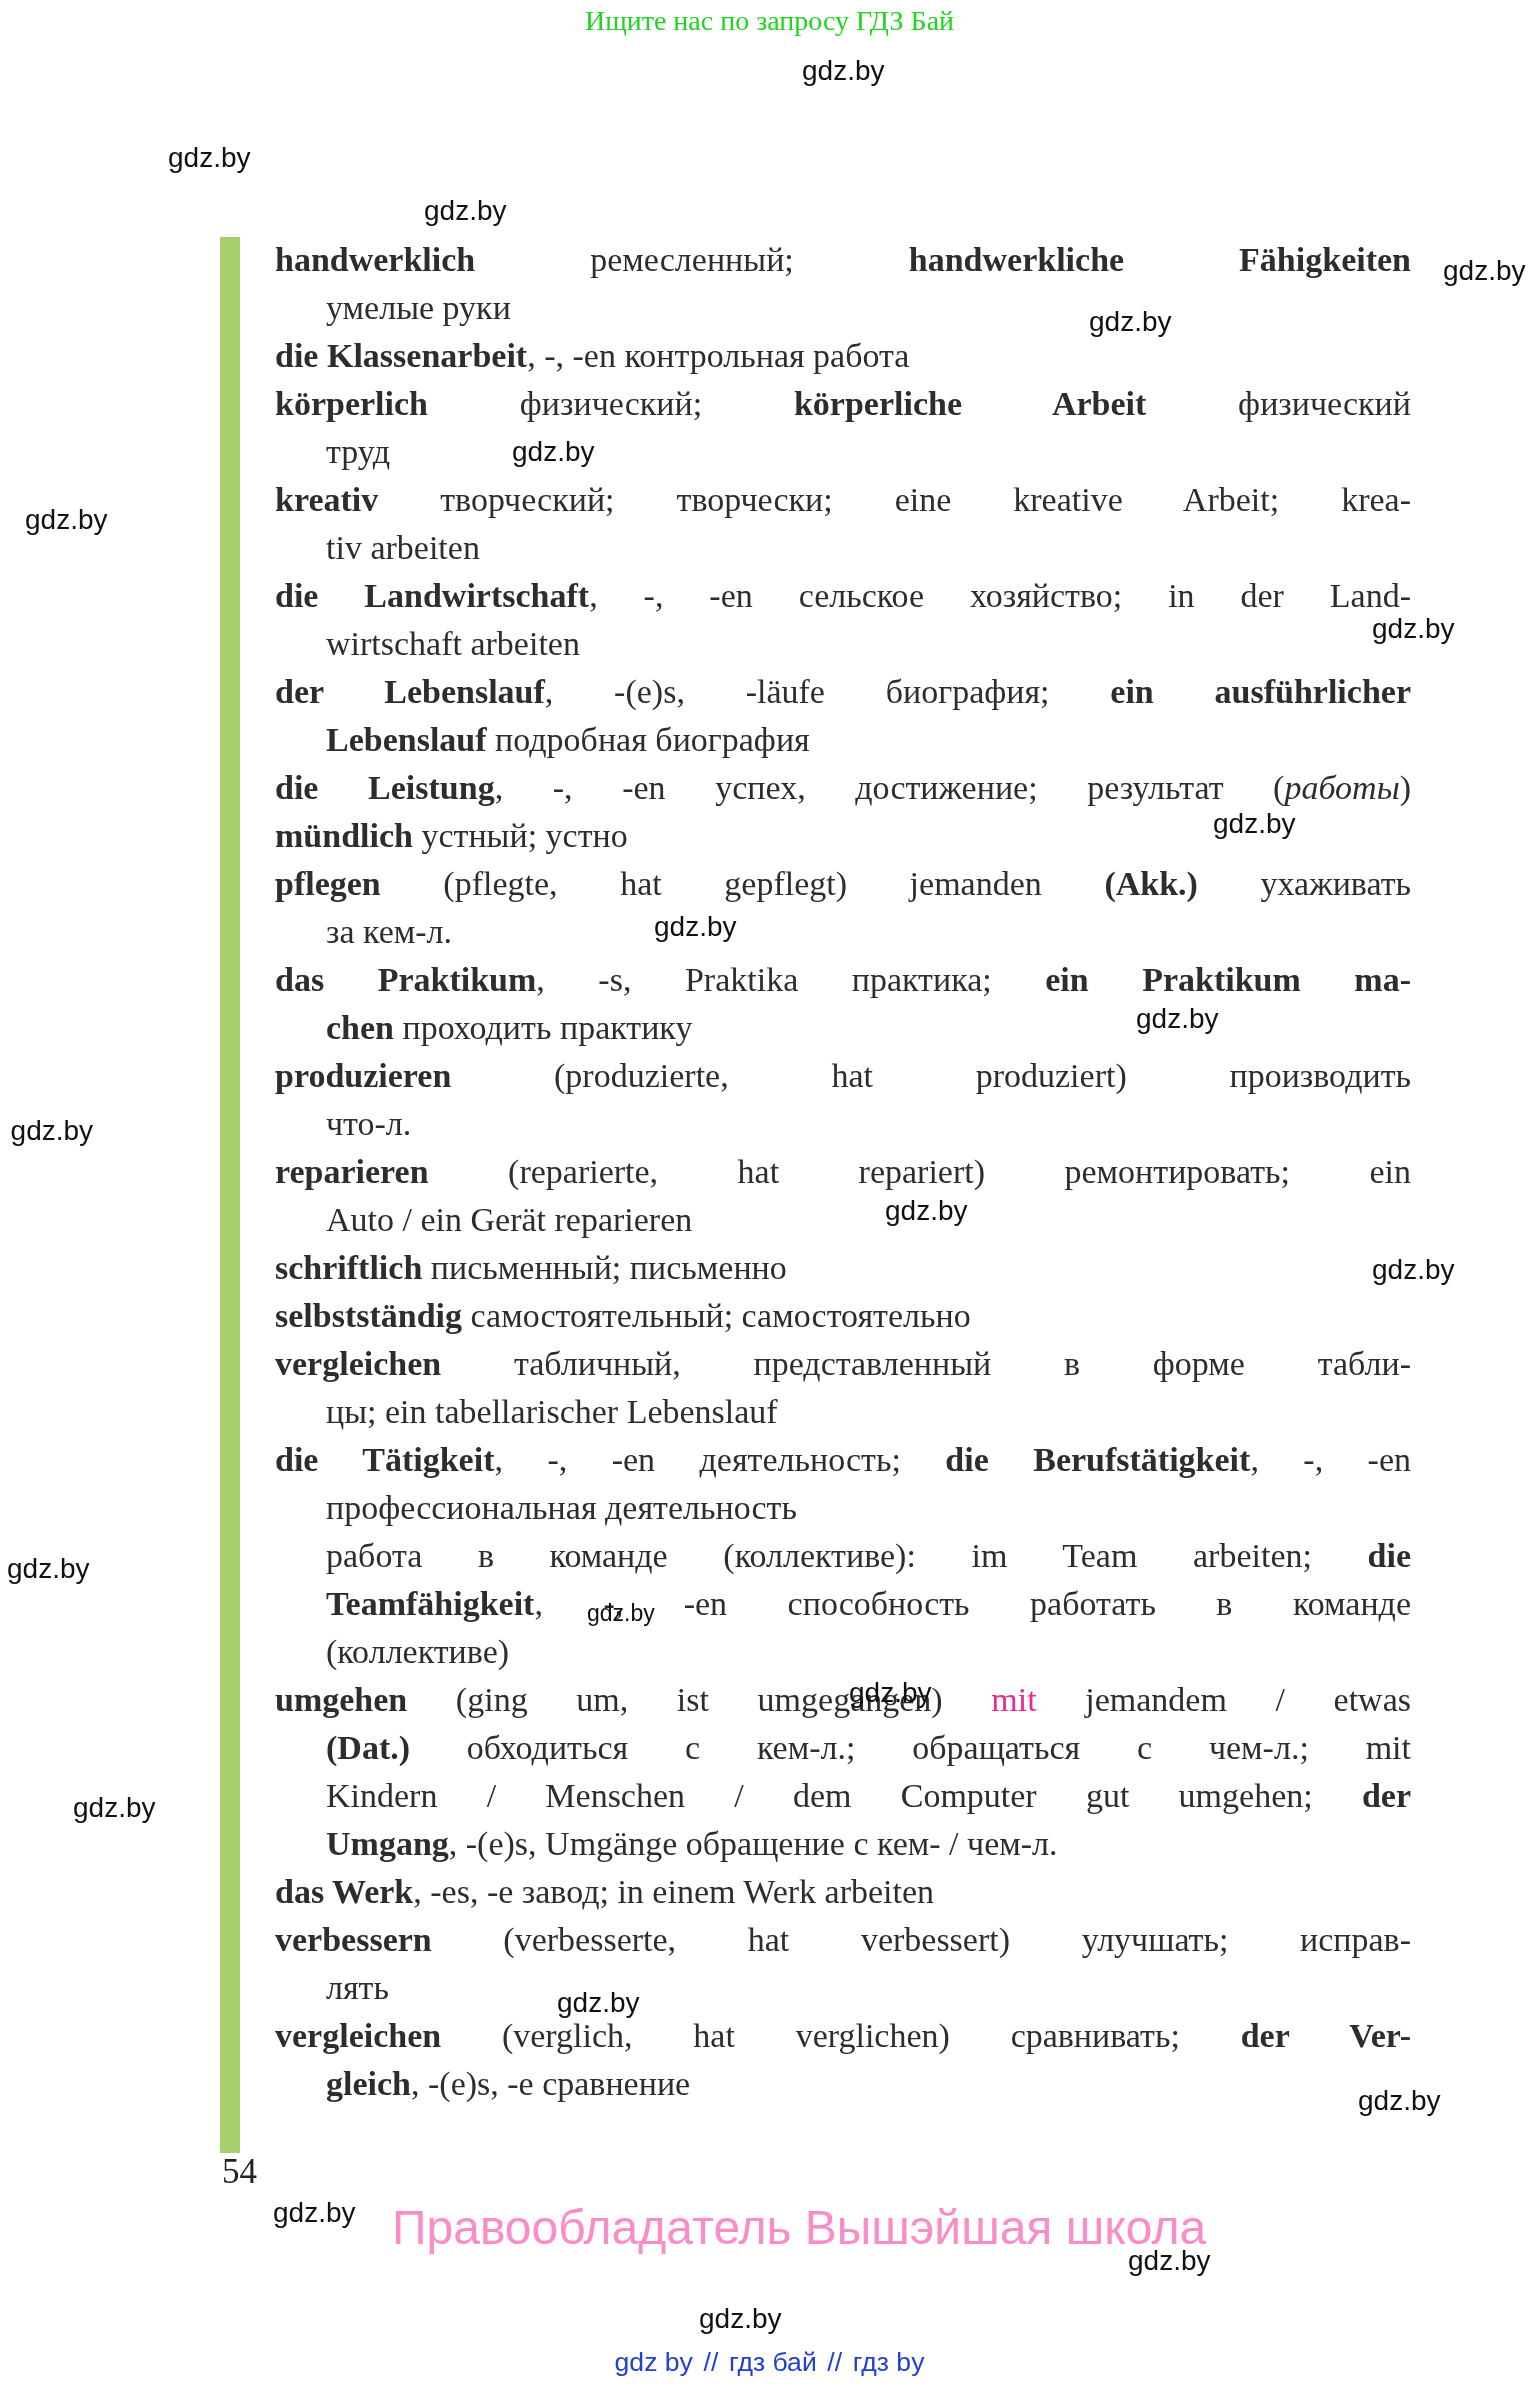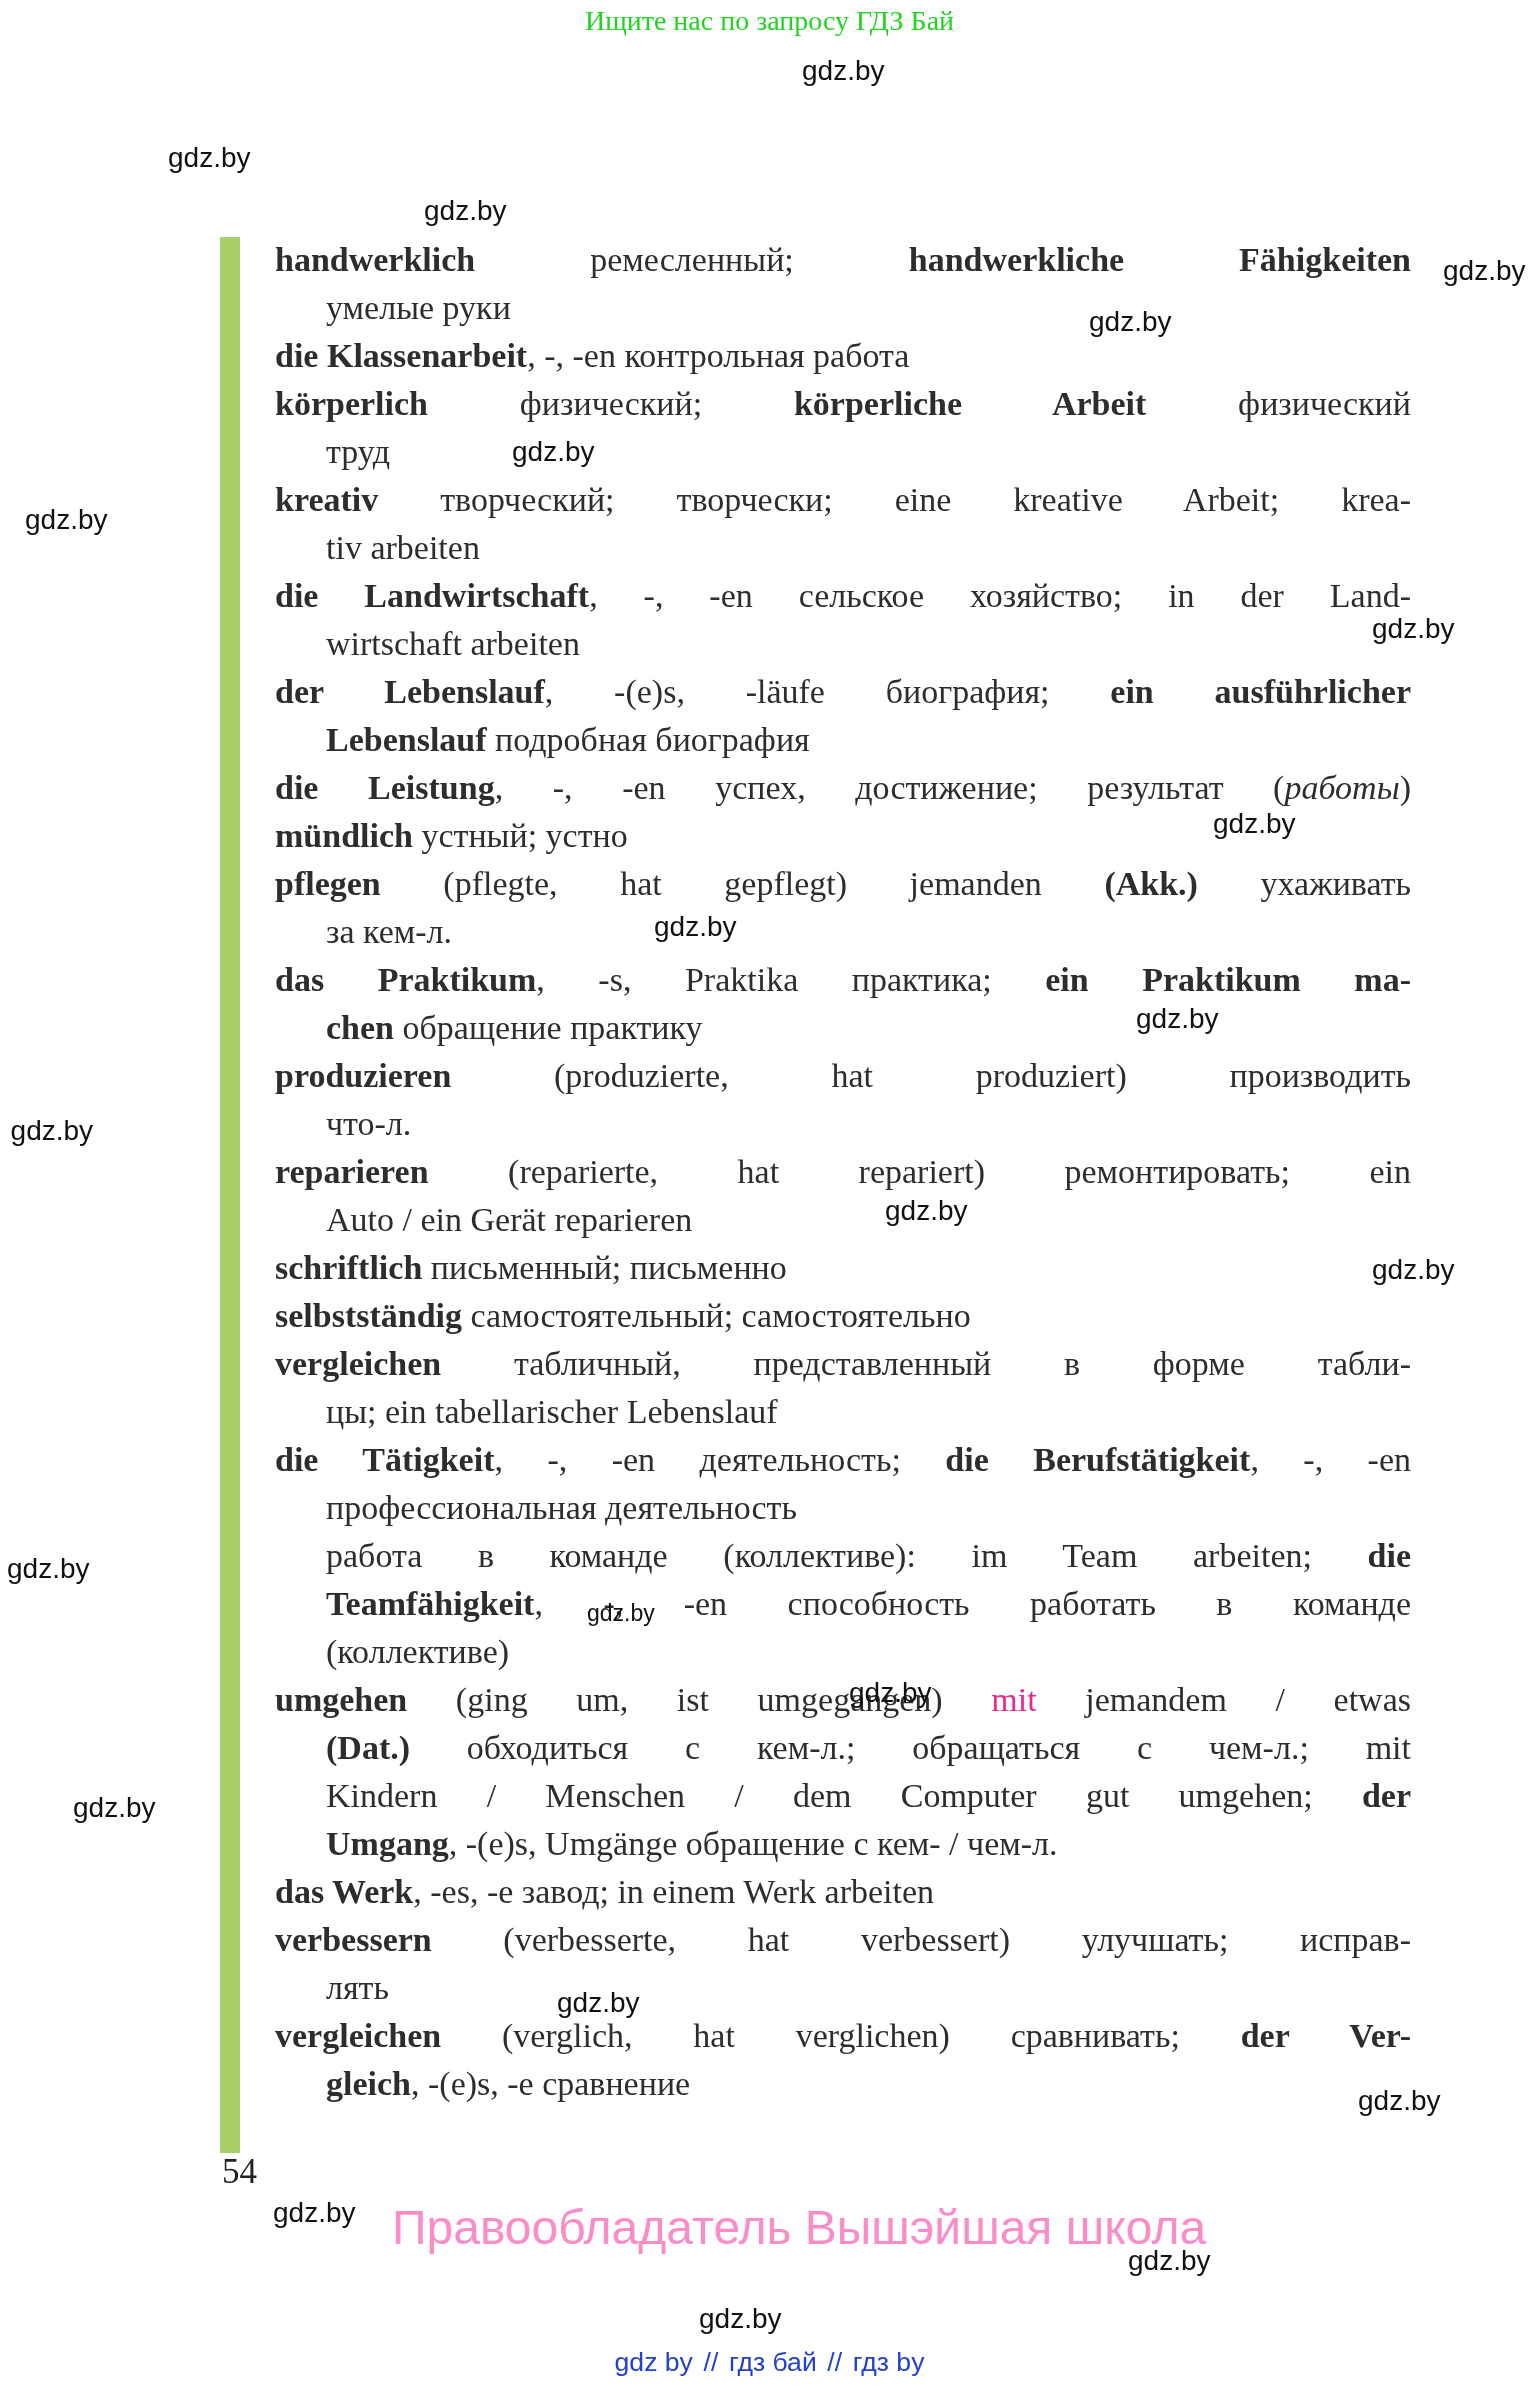--- a/index.html
+++ b/index.html
@@ -61,21 +61,21 @@
       <div class="line indent"><span class="">tiv arbeiten</span></div>
       <div class="line fill"><span class="b">die Landwirtschaft</span><span class="">, -, -en сельское хозяйство; in der Land-</span></div>
       <div class="line indent"><span class="">wirtschaft arbeiten</span></div>
       <div class="line fill"><span class="b">der Lebenslauf</span><span class="">, -(e)s, -läufe биография; </span><span class="b">ein ausführlicher</span></div>
       <div class="line indent"><span class="b">Lebenslauf</span><span class=""> подробная биография</span></div>
       <div class="line fill"><span class="b">die Leistung</span><span class="">, -, -en успех, достижение; результат (</span><span class="i">работы</span><span class="">)</span></div>
       <div class="line"><span class="b">mündlich</span><span class=""> устный; устно</span></div>
       <div class="line fill"><span class="b">pflegen</span><span class=""> (pflegte, hat gepflegt) jemanden </span><span class="b">(Akk.)</span><span class=""> ухаживать</span></div>
       <div class="line indent"><span class="">за кем-л.</span></div>
       <div class="line fill"><span class="b">das Praktikum</span><span class="">, -s, Praktika практика; </span><span class="b">ein Praktikum ma-</span></div>
-      <div class="line indent"><span class="b">chen</span><span class=""> обращение практику</span></div>
+      <div class="line indent"><span class="b">chen</span><span class=""> проходить практику</span></div>
       <div class="line fill"><span class="b">produzieren</span><span class=""> (produzierte, hat produziert) производить</span></div>
       <div class="line indent"><span class="">что-л.</span></div>
       <div class="line fill"><span class="b">reparieren</span><span class=""> (reparierte, hat repariert) ремонтировать; ein</span></div>
       <div class="line indent"><span class="">Auto / ein Gerät reparieren</span></div>
       <div class="line"><span class="b">schriftlich</span><span class=""> письменный; письменно</span></div>
       <div class="line"><span class="b">selbstständig</span><span class=""> самостоятельный; самостоятельно</span></div>
       <div class="line fill"><span class="b">vergleichen</span><span class=""> табличный, представленный в форме табли-</span></div>
       <div class="line indent"><span class="">цы; ein tabellarischer Lebenslauf</span></div>
       <div class="line fill"><span class="b">die Tätigkeit</span><span class="">, -, -en деятельность; </span><span class="b">die Berufstätigkeit</span><span class="">, -, -en</span></div>
       <div class="line indent"><span class="">профессиональная деятельность</span></div>

